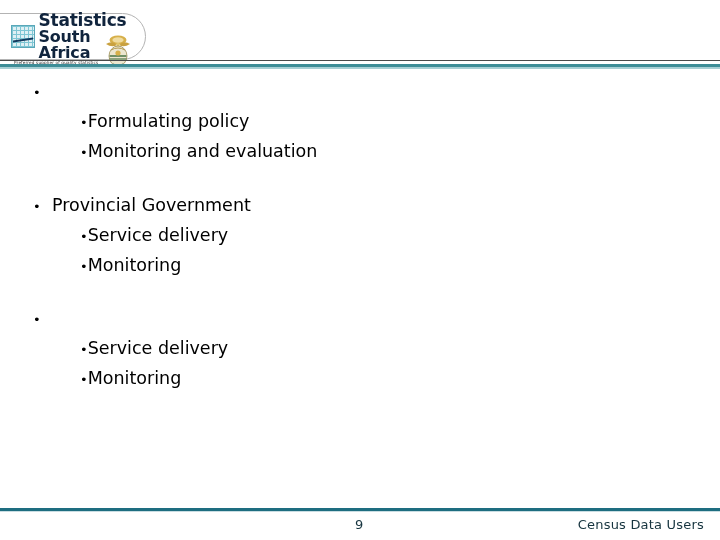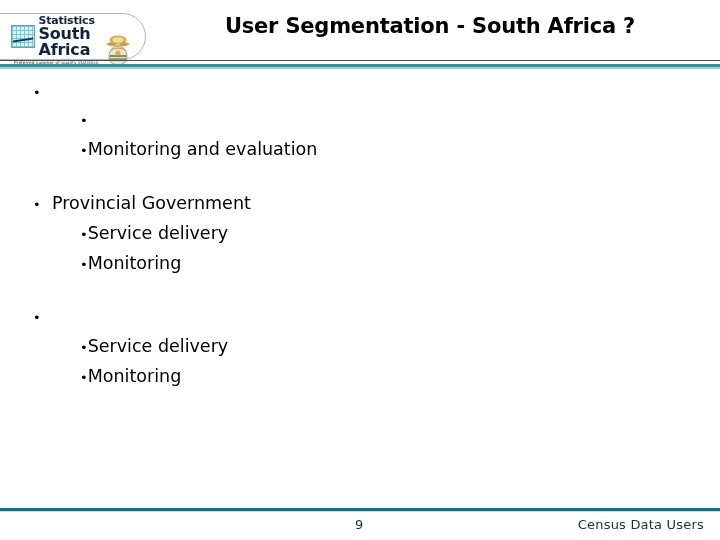--- a/index.html
+++ b/index.html
@@ -76,21 +76,21 @@
     transform: skewY(-9deg);
   }
 
   .logo-wordmark {
     line-height: 1.0;
   }
   .logo-word-1, .logo-word-2 {
     display: block;
     font-family: "DejaVu Sans", sans-serif;
     font-weight: bold;
-    font-size: 11px;
+    font-size: 17px;
     letter-spacing: -0.2px;
     color: #10243d;
   }
   .logo-word-2 { font-size: 16px; }
 
   .logo-tagline {
     position: absolute;
     left: 19px;
     top: 46px;
     font-size: 4.2px;
@@ -250,35 +250,35 @@
           <ellipse cx="15" cy="23" rx="9" ry="10" fill="#ece6cf" stroke="#9b8b52" stroke-width="0.8"></ellipse>
           <path d="M6.6 23 h16.8" stroke="#3d6b3a" stroke-width="1.4"></path>
           <path d="M6.6 26 h16.8" stroke="#3d6b3a" stroke-width="1.1"></path>
           <circle cx="15" cy="20" r="2.6" fill="#d7b04a"></circle>
           <path d="M10 31 Q15 35 20 31" stroke="#3d6b3a" stroke-width="1.6" fill="none"></path>
           <path d="M8 17 Q15 13 22 17" stroke="#b59a4e" stroke-width="1" fill="none"></path>
         </svg>
       </div>
     </div>
 
-    <div class="slide-title">User Segmentation - South Africa ?</div>
 
     <div class="header-rule-dark"></div>
     <div class="header-rule-teal"></div>
     <div class="header-rule-teal-soft"></div>
   </div>
 
   <div class="body-area">
 
     <div class="group">
       <div class="bullet-l1">
         <span class="glyph">•</span>
       </div>
       <div class="bullet-l2">
         <span class="glyph">•</span>
+        <span>Formulating policy</span>
       </div>
       <div class="bullet-l2">
         <span class="glyph">•</span>
         <span>Monitoring and evaluation</span>
       </div>
     </div>
 
     <div class="group">
       <div class="bullet-l1">
         <span class="glyph">•</span>

